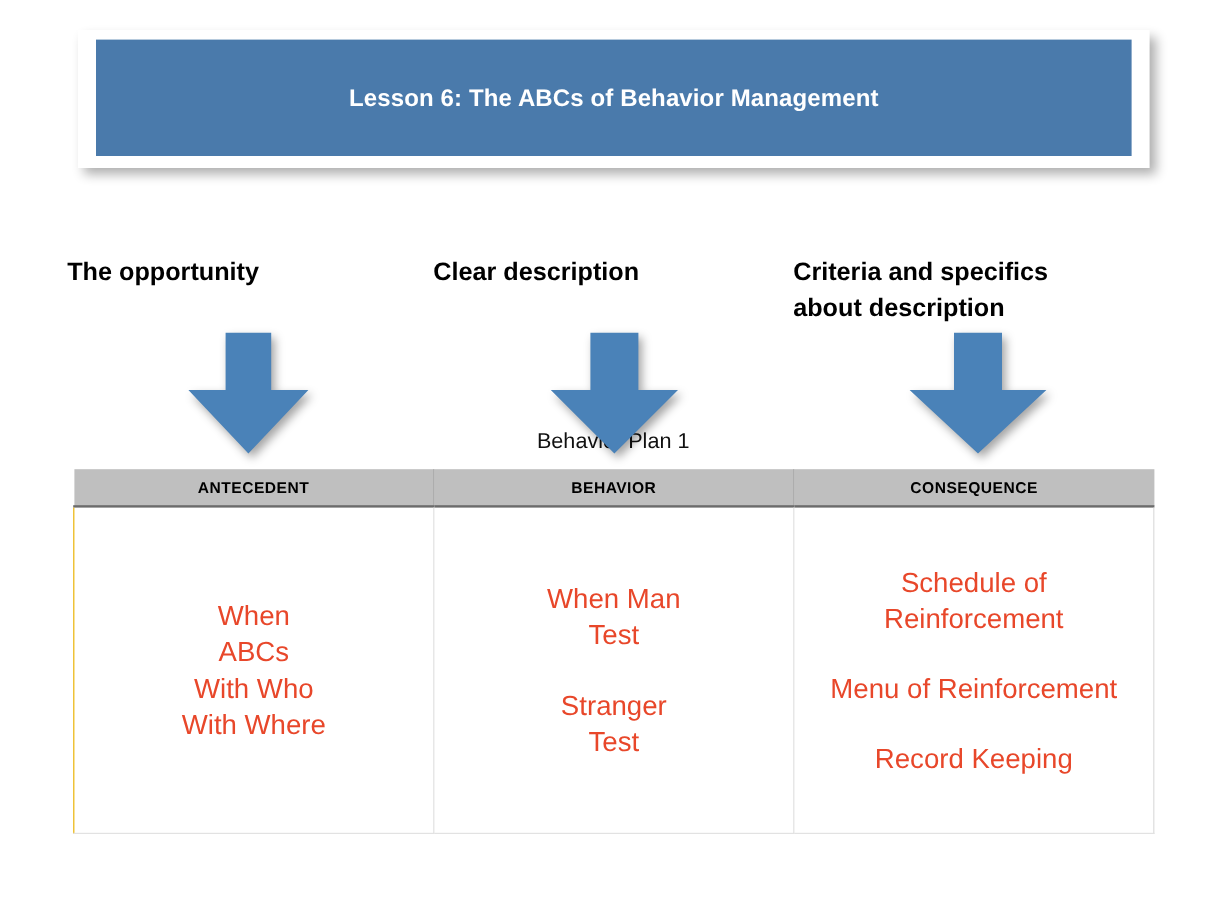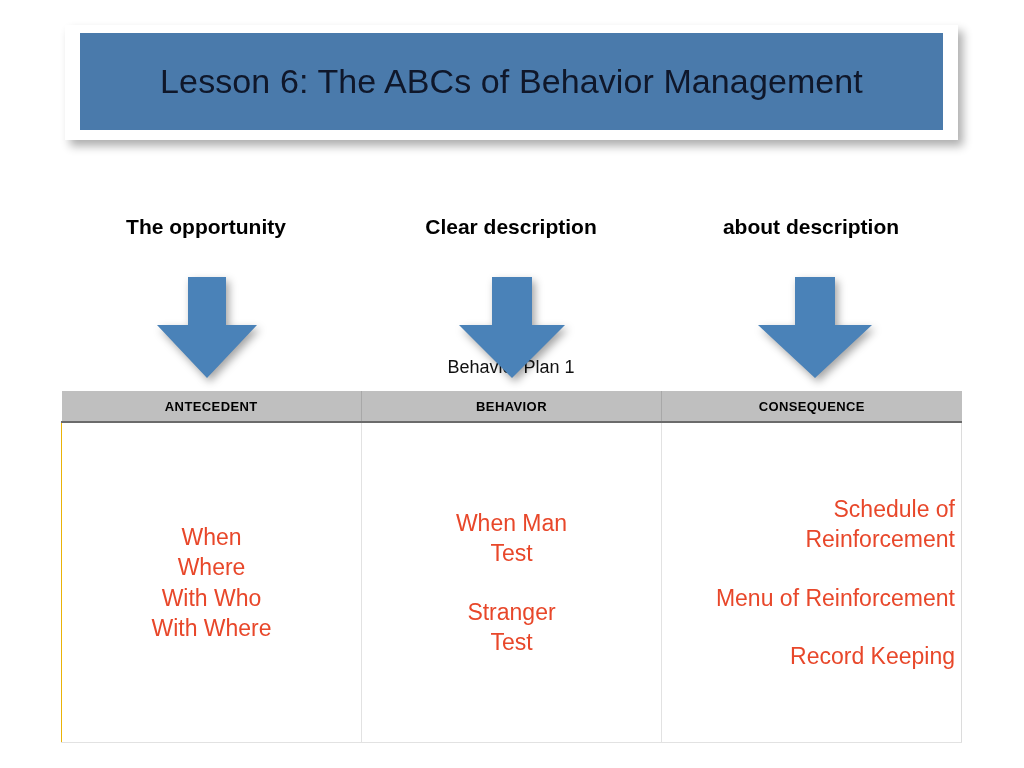--- a/index.html
+++ b/index.html
@@ -33,33 +33,33 @@
     top: 33px;
     width: 863px;
     height: 97px;
     background: #4a7aab;
     box-sizing: border-box;
     display: flex;
     align-items: center;
     justify-content: center;
   }
   #title-text {
-    color: #0f172a;
-    font-size: 34px;
-    font-weight: normal;
+    color: #ffffff;
+    font-size: 20px;
+    font-weight: bold;
     letter-spacing: 0.1px;
     text-align: center;
     line-height: 1.1;
     white-space: nowrap;
   }
 
   
   .col-caption {
     position: absolute;
-    text-align: center;
+    text-align: left;
     font-size: 21px;
     font-weight: bold;
     color: #000000;
     line-height: 1.45;
     width: 300px;
   }
   #caption-0 { left: 56px;  top: 212px; }
   #caption-1 { left: 361px; top: 212px; }
   #caption-2 { left: 661px; top: 212px; }
 
@@ -81,21 +81,21 @@
     z-index: 2;
     filter: drop-shadow(3px 4px 4px rgba(0,0,0,0.36));
   }
 
   
   #abc-table {
     position: absolute;
     left: 61px;
     top: 391px;
     width: 901px;
-    height: 352px;
+    height: 304px;
     z-index: 3;
     box-sizing: border-box;
     border-collapse: collapse;
     table-layout: fixed;
   }
   #abc-table th {
     background: #bfbfbf;
     border-bottom: 2px solid #6b6b6b;
     border-right: 1px solid #a8a8a8;
     color: #000000;
@@ -116,39 +116,40 @@
     color: #e8472a;
     font-size: 23px;
     line-height: 1.32;
     text-align: center;
     vertical-align: middle;
     padding: 8px 6px;
     height: 272px;
     box-sizing: border-box;
   }
   #abc-table td:first-child { border-left: 1px solid #eab308; }
-  #abc-table td:last-child  { border-right: 1px solid #dcdcdc; text-align: right; }
+  #abc-table td:last-child  { border-right: 1px solid #dcdcdc; }
   .cell-block + .cell-block { margin-top: 28px; }
   .cell-line { display: block; white-space: nowrap; }
 </style>
 </head>
 <body>
 
 <div id="title-frame"></div>
 <div id="title-bar">
   <div id="title-text">Lesson 6: The ABCs of Behavior Management</div>
 </div>
 
 <div class="col-caption" id="caption-0">
   <div>The opportunity</div>
 </div>
 <div class="col-caption" id="caption-1">
   <div>Clear description</div>
 </div>
 <div class="col-caption" id="caption-2">
+  <div>Criteria and specifics</div>
   <div>about description</div>
 </div>
 
 <div id="plan-label">Behavior Plan 1</div>
 
 <svg class="arrow" style="left:156px; top:277px;" width="102" height="102" viewBox="0 0 102 102">
   <polygon points="32,0 70,0 70,48 101,48 51,101 1,48 32,48" fill="#4a82b8"></polygon>
 </svg>
 
 <svg class="arrow" style="left:458px; top:277px;" width="108" height="102" viewBox="0 0 108 102">
@@ -165,21 +166,21 @@
       <th>ANTECEDENT</th>
       <th>BEHAVIOR</th>
       <th>CONSEQUENCE</th>
     </tr>
   </thead>
   <tbody>
     <tr>
       <td>
         <div class="cell-block">
           <span class="cell-line">When</span>
-          <span class="cell-line">Where</span>
+          <span class="cell-line">ABCs</span>
           <span class="cell-line">With Who</span>
           <span class="cell-line">With Where</span>
         </div>
       </td>
       <td>
         <div class="cell-block">
           <span class="cell-line">When Man</span>
           <span class="cell-line">Test</span>
         </div>
         <div class="cell-block">

